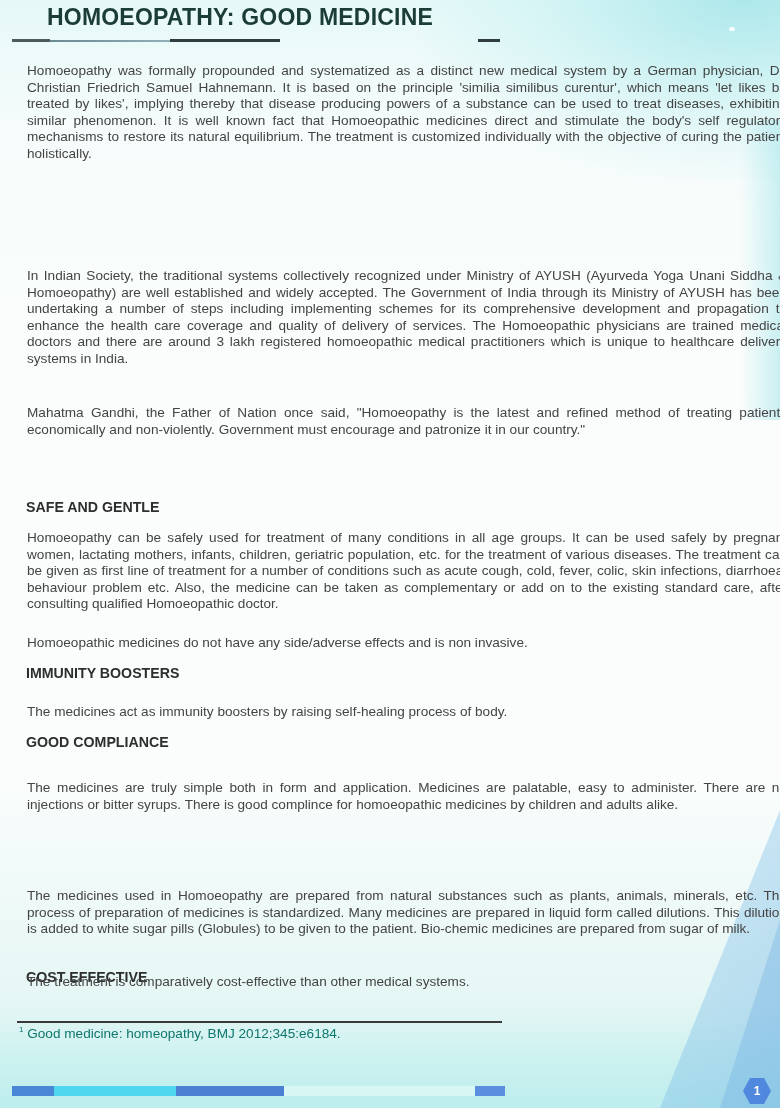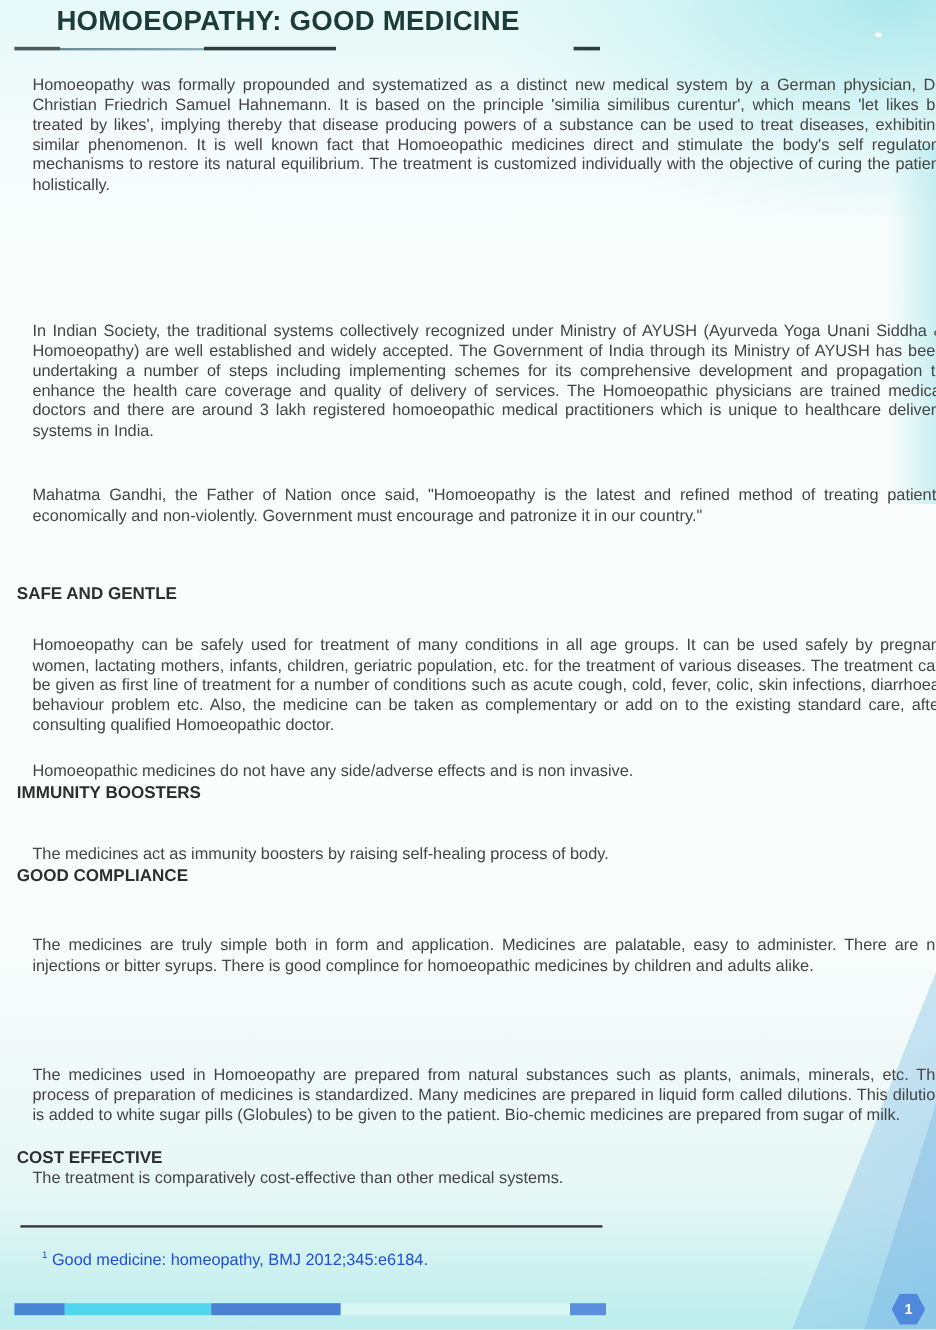--- a/index.html
+++ b/index.html
@@ -50,31 +50,31 @@
   .rule.c { left: 170px; width: 110px; background: #2f3d3f; }
   .rule.d { left: 478px; width: 22px; background: #2f3d3f; }
   .spark { position: absolute; left: 729px; top: 27px; width: 6px; height: 4px; border-radius: 50%; background: #fff; opacity: .9; }
 
   .para {
     position: absolute; left: 12px; width: 760px; margin: 15px;
     font-size: 13.6px; line-height: 16.6px; text-align: justify; color: #444;
     font-family: "Liberation Sans", sans-serif;
   }
   .heading {
-    position: absolute; left: 14px; margin: 0;
+    position: absolute; left: 14px; margin: 12px;
     font-size: 14.2px; font-weight: bold; color: #2e2e2e;
     font-family: "Liberation Sans", sans-serif;
     text-align: right;
   }
   sup { font-size: 8px; line-height: 0; }
   .footnote-rule {
     position: absolute; left: 17px; top: 1021px; width: 485px; height: 2px; background: #3a3a3a;
   }
   .footnote {
-    position: absolute; left: 19px; top: 1026px; margin: 16px; font-size: 13.6px; color: #1d4ed8;
+    position: absolute; left: 19px; top: 1026px; margin: 0; font-size: 13.6px; color: #0f766e;
     font-family: "Liberation Sans", sans-serif;
   }
   .progress { position: absolute; top: 1086px; height: 10px; }
   .seg1 { left: 12px; width: 42px; background: #4a86d6; }
   .seg2 { left: 54px; width: 122px; background: #4fd7ef; }
   .seg3 { left: 176px; width: 108px; background: #4b80d2; }
   .seg4 { left: 284px; width: 191px; background: #d7f6f4; }
   .seg5 { left: 475px; width: 30px; background: #5b8ede; }
   .page-badge {
     position: absolute; left: 743px; top: 1078px; width: 28px; height: 26px;

